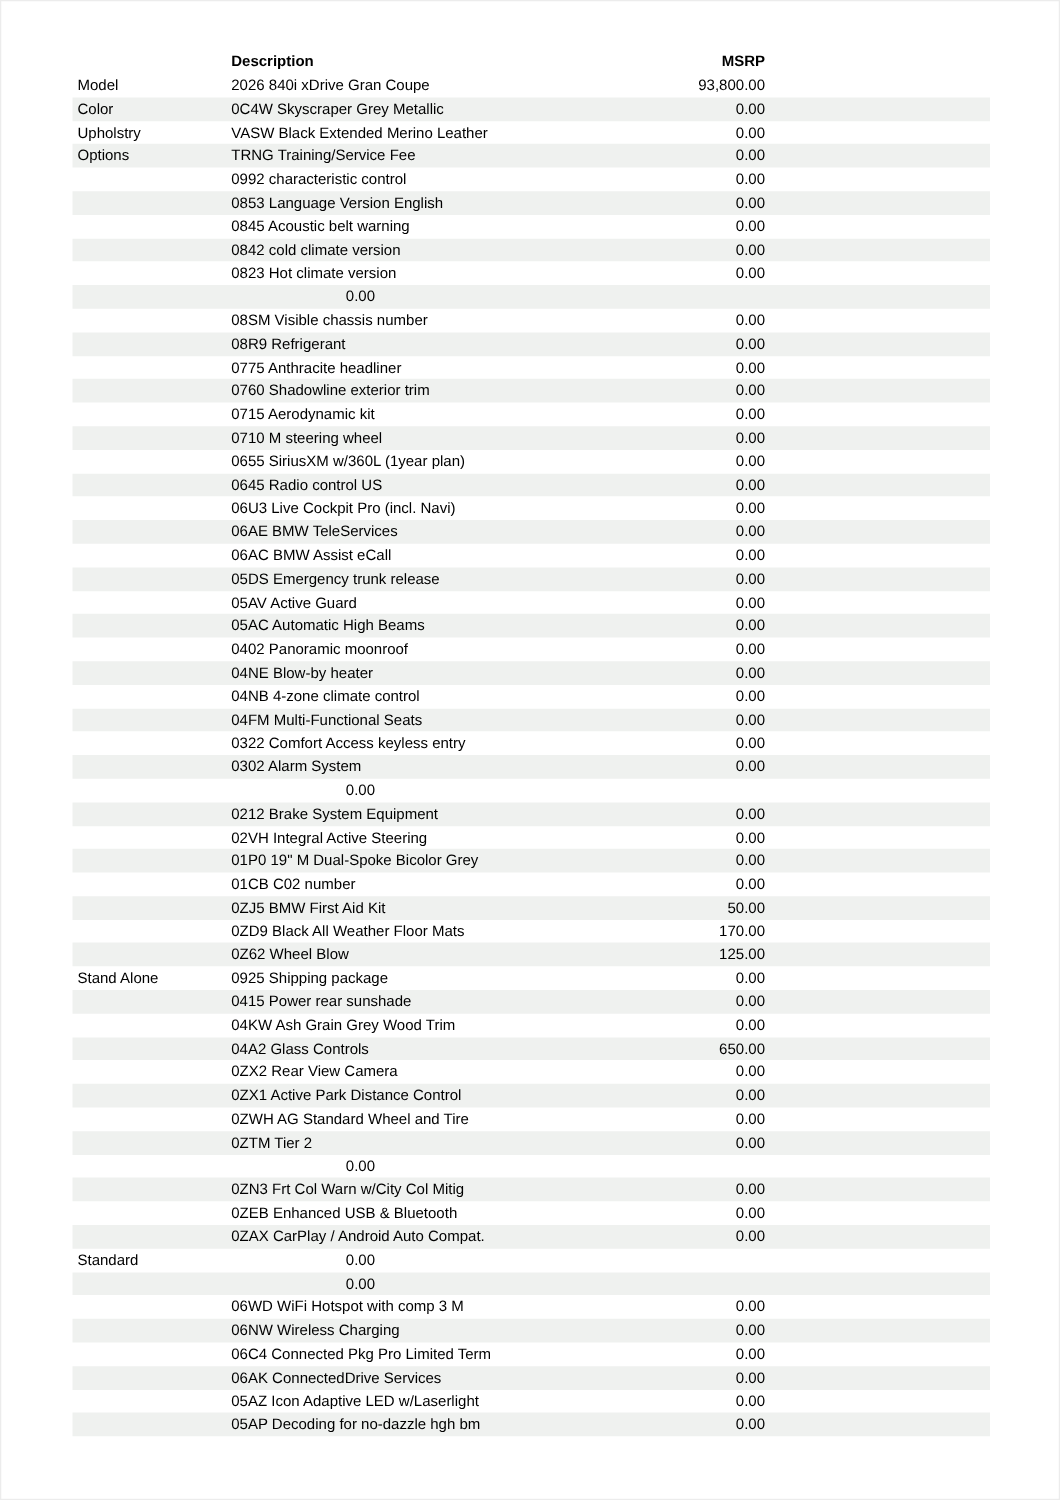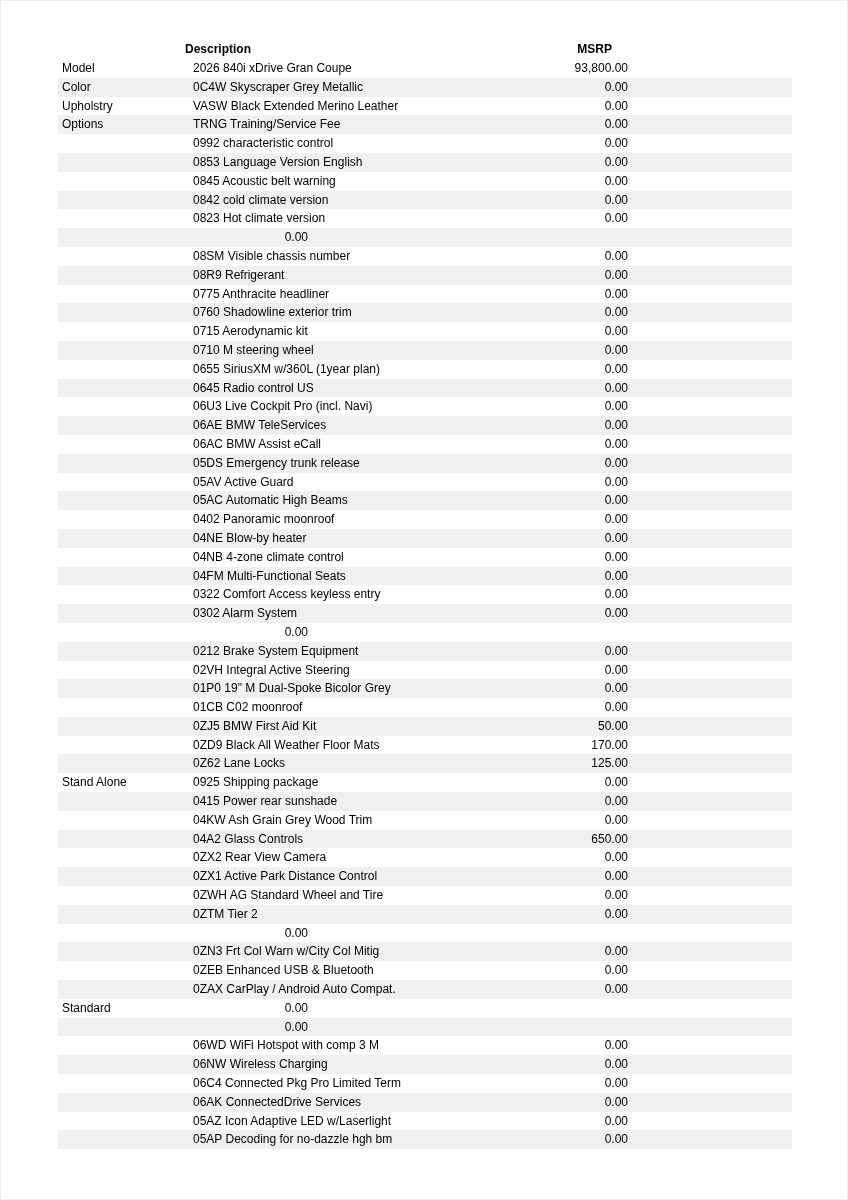--- a/index.html
+++ b/index.html
@@ -30,21 +30,20 @@
     display: flex;
     height: 19px;
     align-items: center;
     font-weight: bold;
     background: #ffffff;
   }
   .row {
     display: flex;
     height: 18.8px;
     align-items: center;
-    gap: 8px;
   }
   .rows .row:nth-child(even) { background: #eff1ef; }
   .cell-cat  { width: 91px; padding-left: 4px; white-space: nowrap; overflow: hidden; }
   .cell-desc { width: 312px; white-space: nowrap; overflow: hidden; padding-left: 36px; }
   .cell-msrp { width: 151px; text-align: right; white-space: nowrap; }
 </style>
 </head>
 <body>
 
 <div class="page">
@@ -218,36 +217,36 @@
           <div class="cell-desc">02VH Integral Active Steering</div>
           <div class="cell-msrp">0.00</div>
         </div>
         <div class="row">
           <div class="cell-cat"></div>
           <div class="cell-desc">01P0 19" M Dual-Spoke Bicolor Grey</div>
           <div class="cell-msrp">0.00</div>
         </div>
         <div class="row">
           <div class="cell-cat"></div>
-          <div class="cell-desc">01CB C02 moonroof</div>
+          <div class="cell-desc">01CB C02 number</div>
           <div class="cell-msrp">0.00</div>
         </div>
         <div class="row">
           <div class="cell-cat"></div>
           <div class="cell-desc">0ZJ5 BMW First Aid Kit</div>
           <div class="cell-msrp">50.00</div>
         </div>
         <div class="row">
           <div class="cell-cat"></div>
           <div class="cell-desc">0ZD9 Black All Weather Floor Mats</div>
           <div class="cell-msrp">170.00</div>
         </div>
         <div class="row">
           <div class="cell-cat"></div>
-          <div class="cell-desc">0Z62 Lane Locks</div>
+          <div class="cell-desc">0Z62 Wheel Blow</div>
           <div class="cell-msrp">125.00</div>
         </div>
         <div class="row">
           <div class="cell-cat">Stand Alone</div>
           <div class="cell-desc">0925 Shipping package</div>
           <div class="cell-msrp">0.00</div>
         </div>
         <div class="row">
           <div class="cell-cat"></div>
           <div class="cell-desc">0415 Power rear sunshade</div>

